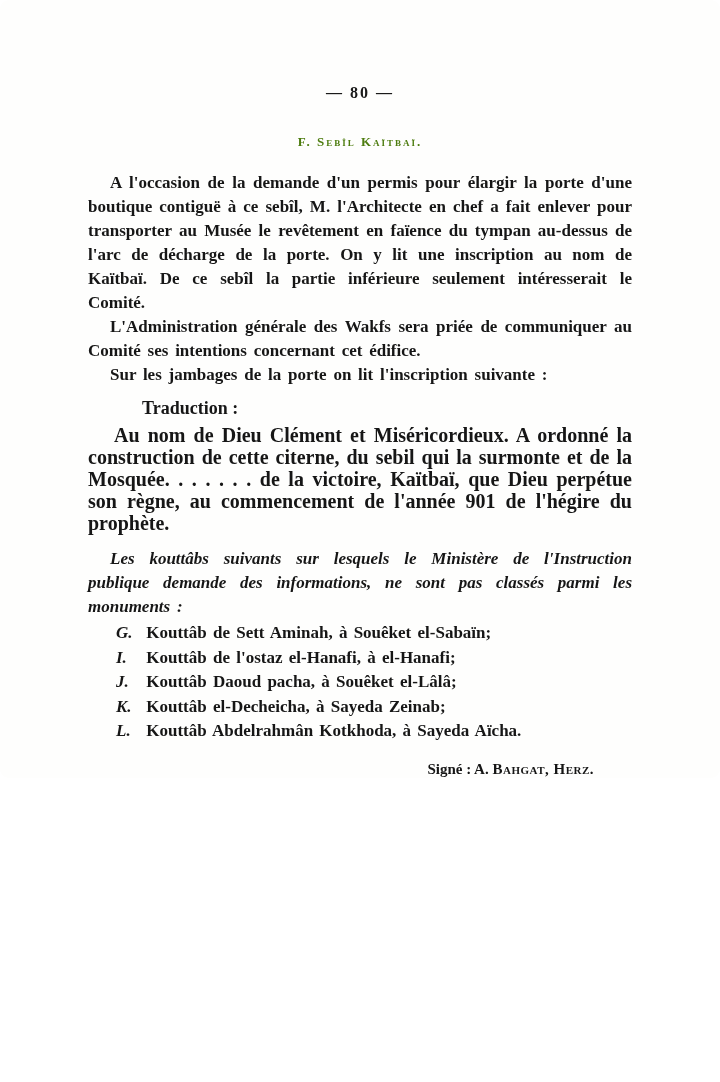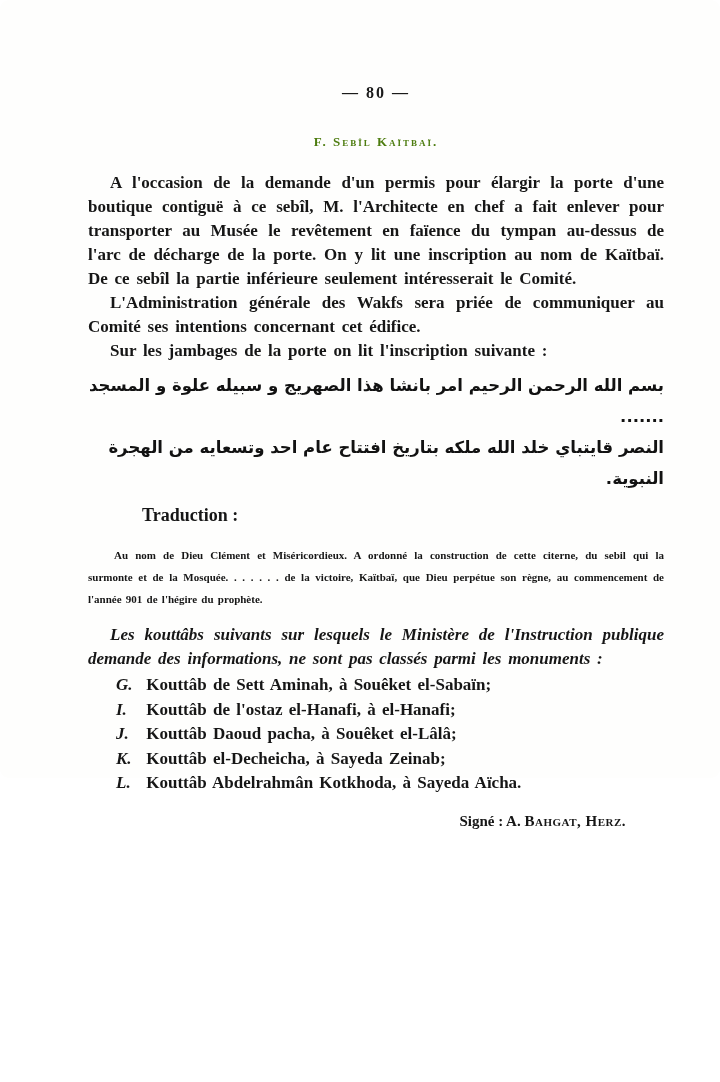--- a/index.html
+++ b/index.html
@@ -7,21 +7,21 @@
   body { width: 720px; height: 1082px; overflow: hidden; }
 
   .page {
     position: relative;
     width: 720px;
     height: 778px;
     background: #fefefd;
     color: #161616;
     font-family: "Liberation Serif", "DejaVu Serif", serif;
     font-weight: bold;
-    padding: 84px 56px 0 88px;
+    padding: 84px 88px 0 88px;
     border-radius: 9px;
   }
 
   .pagenum {
     text-align: center;
     font-size: 16px;
     letter-spacing: 2px;
     color: #1a1a1a;
   }
 
@@ -55,22 +55,22 @@
     color: #121212;
   }
 
   .trad-label {
     margin-top: 11px;
     padding-left: 54px;
     font-size: 18px;
   }
 
   .translation {
-    margin-top: 18px;
-    font-size: 11px;
+    margin-top: 5px;
+    font-size: 20px;
     line-height: 22px;
     text-align: justify;
     text-indent: 26px;
     word-spacing: 1.5px;
   }
 
   .kouttabs-intro { margin-top: 13px; font-style: italic; }
 
   .list { margin-top: 2px; }
   .list-item {
@@ -101,24 +101,20 @@
   <div class="pagenum">— 80 —</div>
 
   <div class="heading">F. Sebîl Kaïtbaï.</div>
 
   <p class="body p-first">A l'occasion de la demande d'un permis pour élargir la porte d'une boutique contiguë à ce sebîl, M. l'Architecte en chef a fait enlever pour transporter au Musée le revêtement en faïence du tympan au-dessus de l'arc de décharge de la porte. On y lit une inscription au nom de Kaïtbaï. De ce sebîl la partie inférieure seulement intéresserait le Comité.</p>
 
   <p class="body">L'Administration générale des Wakfs sera priée de communiquer au Comité ses intentions concernant cet édifice.</p>
 
   <p class="body">Sur les jambages de la porte on lit l'inscription suivante :</p>
 
-  <div class="arabic">
-    <div>بسم الله الرحمن الرحيم امر بانشا هذا الصهريج و سبيله علوة و المسجد .......</div>
-    <div>النصر قايتباي خلد الله ملكه بتاريخ افتتاح عام احد وتسعايه من الهجرة النبوية.</div>
-  </div>
 
   <div class="trad-label">Traduction :</div>
 
   <p class="translation">Au nom de Dieu Clément et Miséricordieux. A ordonné la construction de cette citerne, du sebil qui la surmonte et de la Mosquée. . . . . . . de la victoire, Kaïtbaï, que Dieu perpétue son règne, au commencement de l'année 901 de l'hégire du prophète.</p>
 
   <p class="body kouttabs-intro">Les kouttâbs suivants sur lesquels le Ministère de l'Instruction publique demande des informations, ne sont pas classés parmi les monuments :</p>
 
   <div class="list">
     <div class="list-item"><span class="letter">G.</span> <span>Kouttâb de Sett Aminah, à Souêket el-Sabaïn;</span></div>
     <div class="list-item"><span class="letter">I.</span> <span>Kouttâb de l'ostaz el-Hanafi, à el-Hanafi;</span></div>

